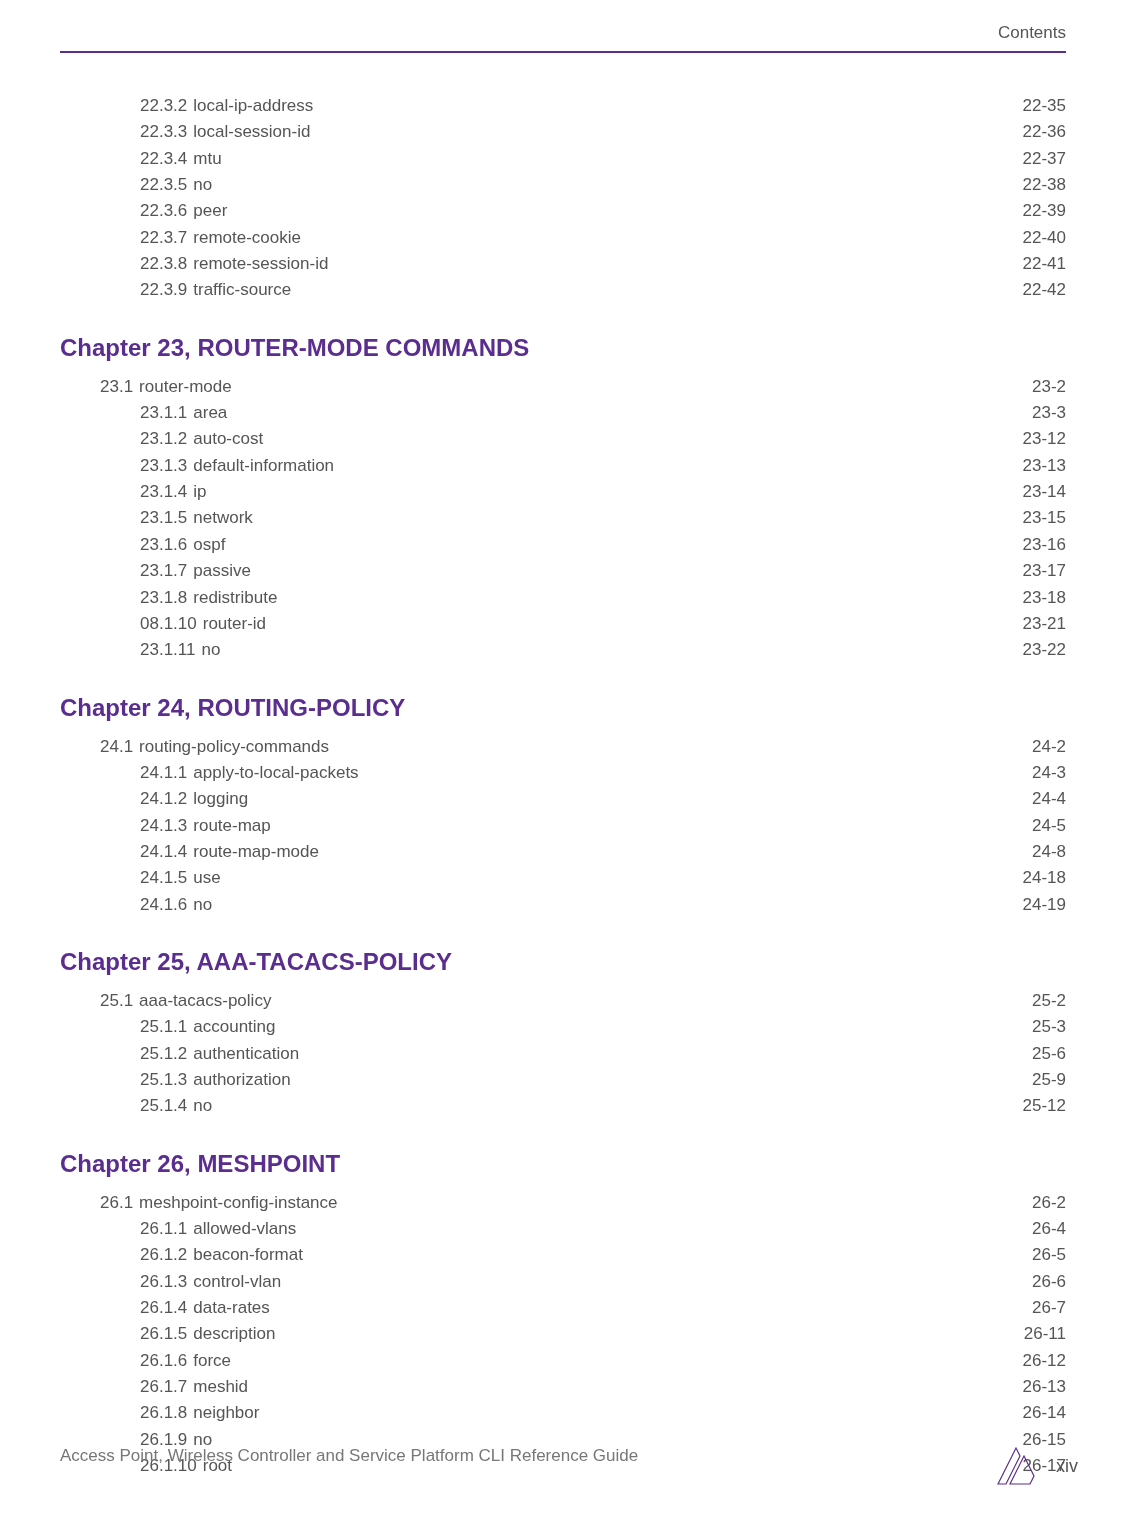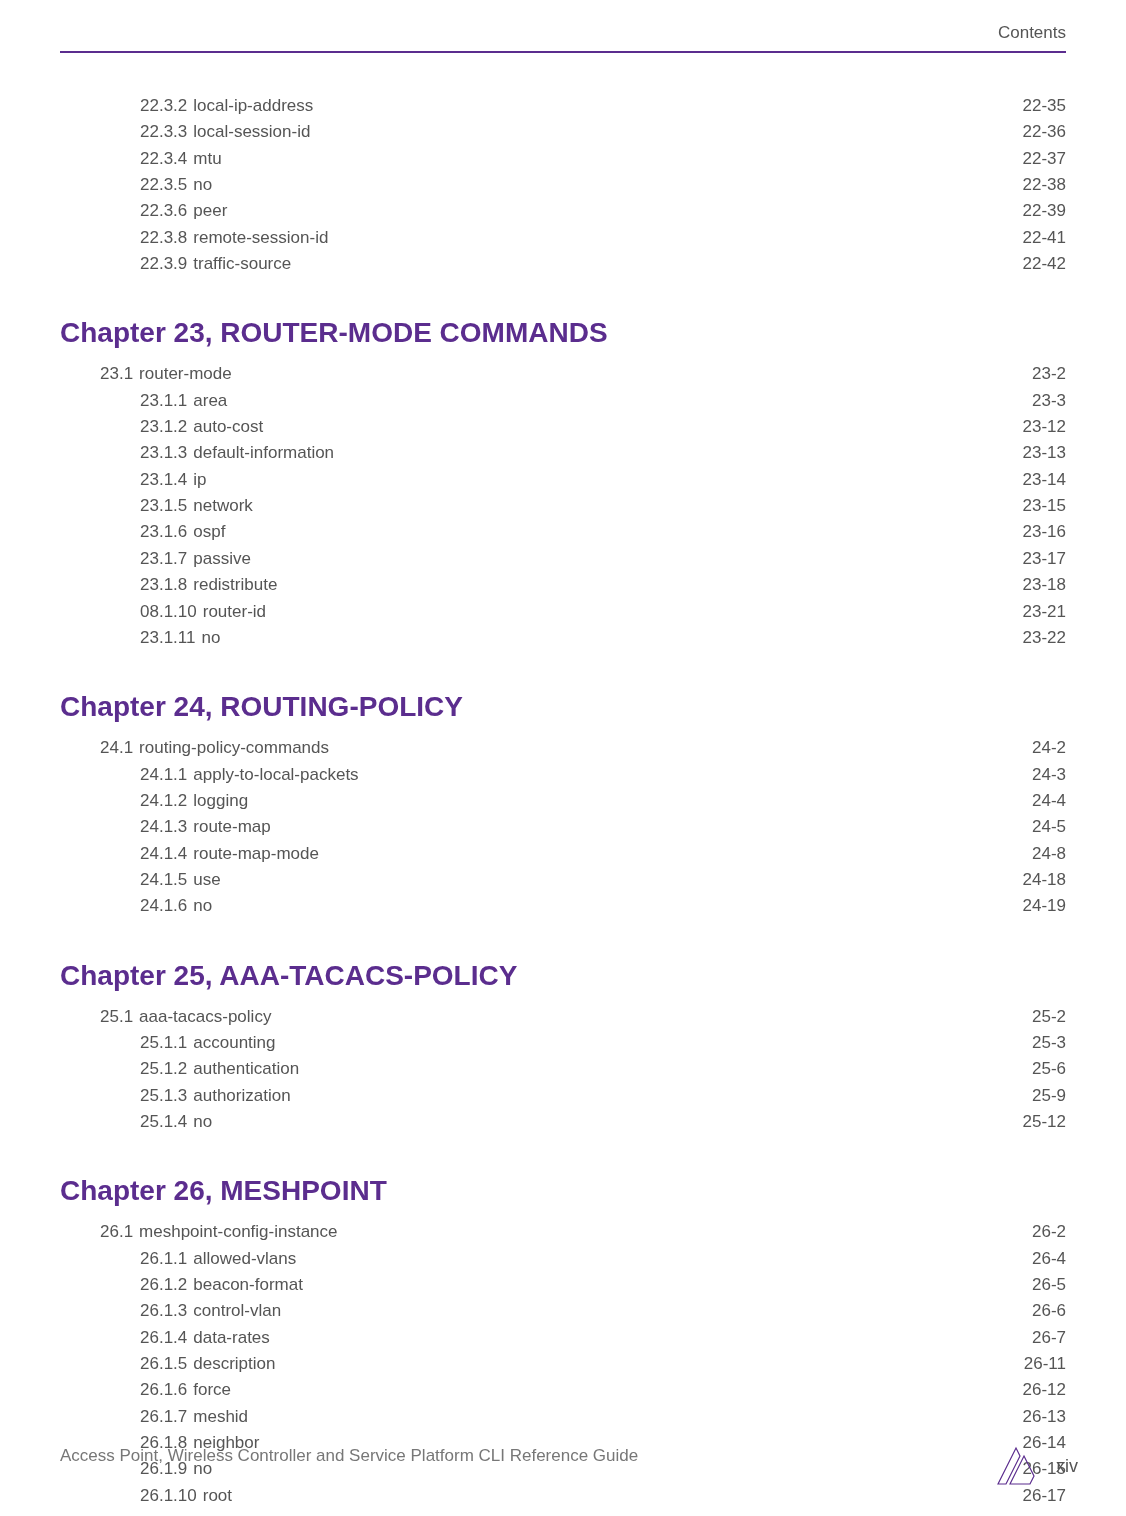--- a/index.html
+++ b/index.html
@@ -23,23 +23,23 @@
     border: none;
     border-top: 2px solid #5b2d8e;
     margin-bottom: 40px;
   }
   .section-block {
     margin-bottom: 30px;
   }
   .chapter-title {
     color: #5b2d8e;
     font-weight: bold;
-    font-size: 28px;
+    font-size: 24px;
     margin-bottom: 12px;
-    margin-top: 40px;
+    margin-top: 30px;
   }
   .toc-line {
     display: flex;
     align-items: baseline;
     font-size: 17px;
     color: #555;
     line-height: 1.55;
     white-space: nowrap;
   }
   .toc-line.level-1 { padding-left: 40px; }
@@ -117,20 +117,26 @@
         <span class="toc-num">22.3.5</span>
         <span class="toc-title">no</span>
         <span class="toc-dots"></span>
         <span class="toc-page">22-38</span>
       </div>
       <div class="toc-line level-2">
         <span class="toc-num">22.3.6</span>
         <span class="toc-title">peer</span>
         <span class="toc-dots"></span>
         <span class="toc-page">22-39</span>
+      </div>
+      <div class="toc-line level-2">
+        <span class="toc-num">22.3.7</span>
+        <span class="toc-title">remote-cookie</span>
+        <span class="toc-dots"></span>
+        <span class="toc-page">22-40</span>
       </div>
       <div class="toc-line level-2">
         <span class="toc-num">22.3.8</span>
         <span class="toc-title">remote-session-id</span>
         <span class="toc-dots"></span>
         <span class="toc-page">22-41</span>
       </div>
       <div class="toc-line level-2">
         <span class="toc-num">22.3.9</span>
         <span class="toc-title">traffic-source</span>

